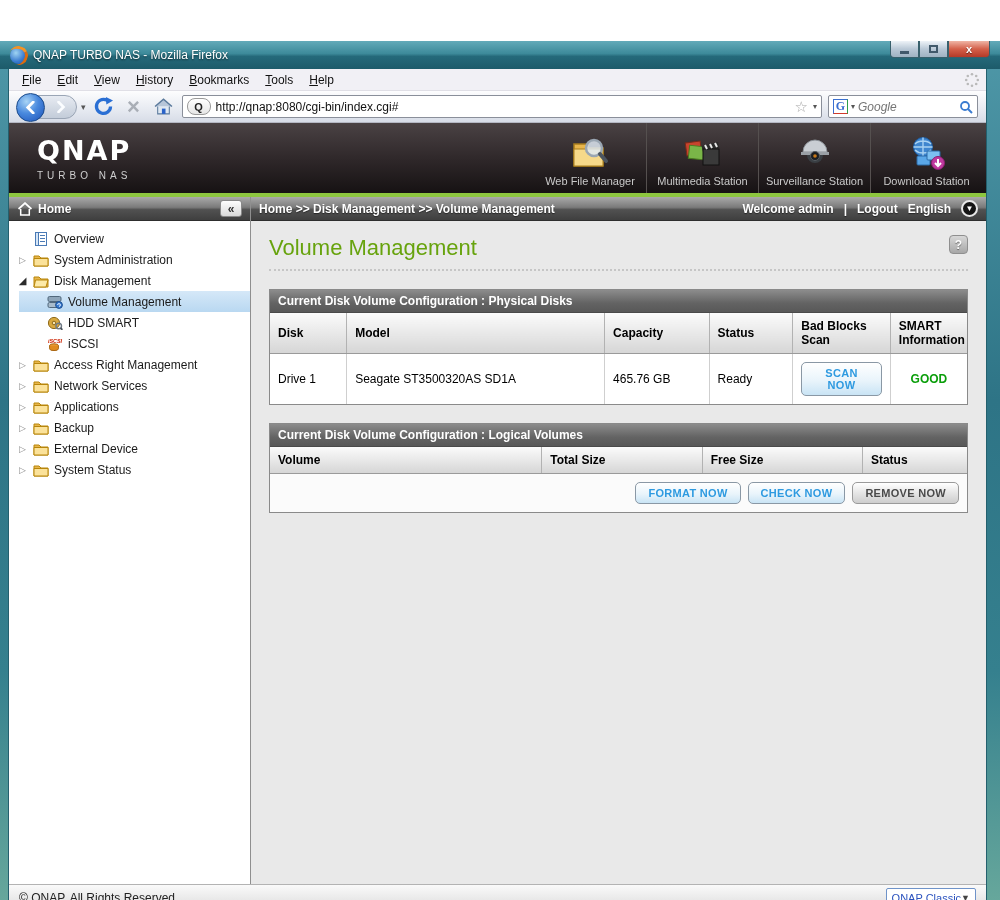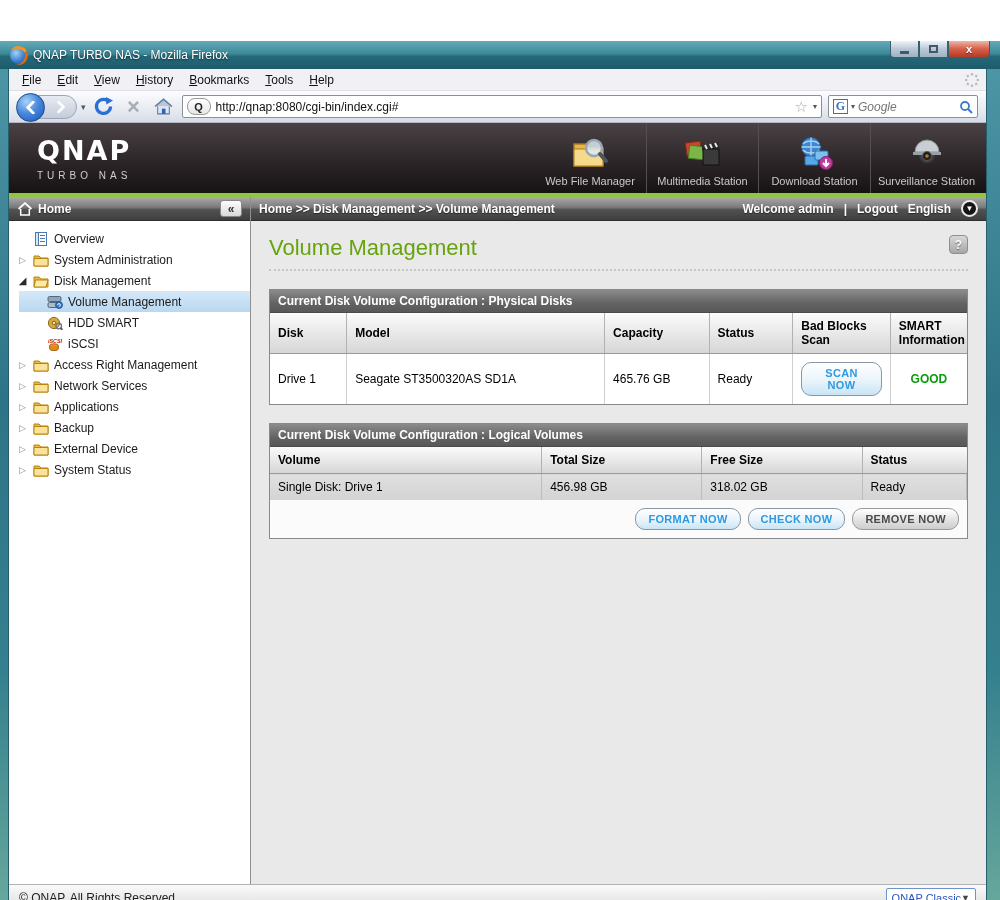--- a/index.html
+++ b/index.html
@@ -112,21 +112,21 @@
   .panel-title { background:linear-gradient(180deg,#8c8c8c,#636363 60%,#585858); color:#fff; font-weight:bold;
     font-size:12px; padding:4px 8px; border-bottom:1px solid #4a4a4a; }
   table { width:100%; border-collapse:collapse; font-size:12px; table-layout:fixed; }
   th { background:linear-gradient(180deg,#fbfbfb,#d6d6d6); font-weight:bold; text-align:left;
     padding:6px 8px; border-right:1px solid #b2b2b2; border-bottom:1px solid #9a9a9a; vertical-align:middle; }
   th:last-child, td:last-child { border-right:none; }
   td { padding:8px 8px; border-right:1px solid #cfcfcf; vertical-align:middle; }
   .row-gray td { background:linear-gradient(180deg,#e0e0e0,#d3d3d3); border-right:1px solid #bdbdbd; padding:6px 8px; }
   .cell-center { text-align:center; }
   .good { color:#0a9e0a; font-weight:bold; }
-  .btn { display:inline-block; border:1px solid #8a98a5; border-radius:10px; padding:4px 12px;
+  .btn { display:inline-block; border:1px solid #8a98a5; border-radius:5px; padding:4px 12px;
     font-size:11px; font-weight:bold; letter-spacing:.3px; }
   .btn-blue { background:linear-gradient(180deg,#ffffff,#e9f4fb 55%,#c9e4f5); color:#2e9ae0; }
   .btn-gray { background:linear-gradient(180deg,#ffffff,#e3e3e3 55%,#cdcdcd); color:#4a4a4a; border-color:#9a9a9a; }
   .actions-row { padding:8px 8px; display:flex; justify-content:flex-end; gap:7px; background:#fbfbfb; }
 
   
   .app-footer { flex:0 0 26px; background:linear-gradient(180deg,#fafafa,#dcdcdc); border-top:1px solid #b3b3b3;
     display:flex; align-items:center; padding:0 10px; font-size:12px; color:#222; }
   .theme-select { margin-left:auto; height:19px; background:#fff; border:1px solid #6f93c9; border-radius:2px;
     display:flex; align-items:center; gap:0; padding:0 5px; font-size:11px; color:#2a52be; }
@@ -341,29 +341,29 @@
           <span class="station-label">Web File Manager</span>
         </div>
         <div class="station">
           <svg width="40" height="36">
               <use href="#i-st-media"></use>
             </svg>
           <span class="station-label">Multimedia Station</span>
         </div>
         <div class="station">
           <svg width="40" height="36">
-              <use href="#i-st-down"></use>
-            </svg>
-          <span class="station-label">Download Station</span>
+              <use href="#i-st-cam"></use>
+            </svg>
+          <span class="station-label">Surveillance Station</span>
         </div>
         <div class="station">
           <svg width="40" height="36">
-              <use href="#i-st-cam"></use>
-            </svg>
-          <span class="station-label">Surveillance Station</span>
+              <use href="#i-st-down"></use>
+            </svg>
+          <span class="station-label">Download Station</span>
         </div>
       </div>
     </div>
 
     <div class="main">
 
       <div class="sidebar">
         <div class="bar-dark">
           <svg class="ic" style="margin-right:5px" width="14" height="13">
               <use href="#i-house"></use>
@@ -516,26 +516,20 @@
                   <col style="width:23%">
                   <col style="width:15%">
               </colgroup>
               <tbody>
                   <tr>
                 <th>Volume</th>
                 <th>Total Size</th>
                 <th>Free Size</th>
                 <th>Status</th>
               </tr>
-              <tr class="row-gray">
-                <td>Single Disk: Drive 1</td>
-                <td>456.98 GB</td>
-                <td>318.02 GB</td>
-                <td>Ready</td>
-              </tr>
             </tbody>
               </table>
             <div class="actions-row">
               <span class="btn btn-blue">FORMAT NOW</span>
               <span class="btn btn-blue">CHECK NOW</span>
               <span class="btn btn-gray">REMOVE NOW</span>
             </div>
           </div>
         </div>
       </div>

